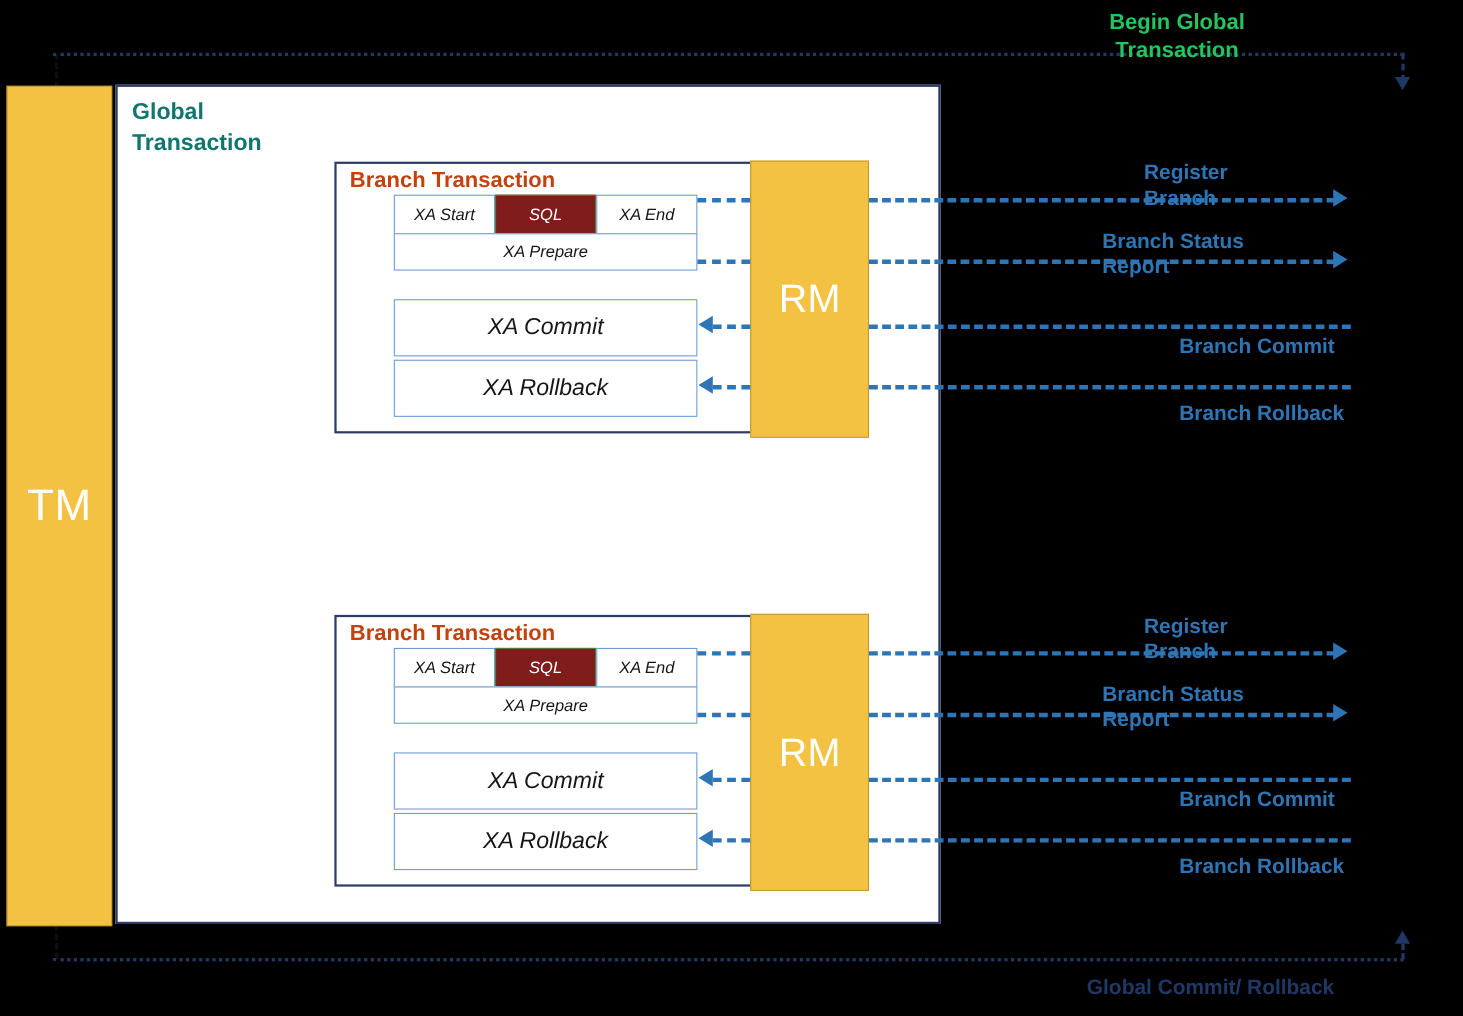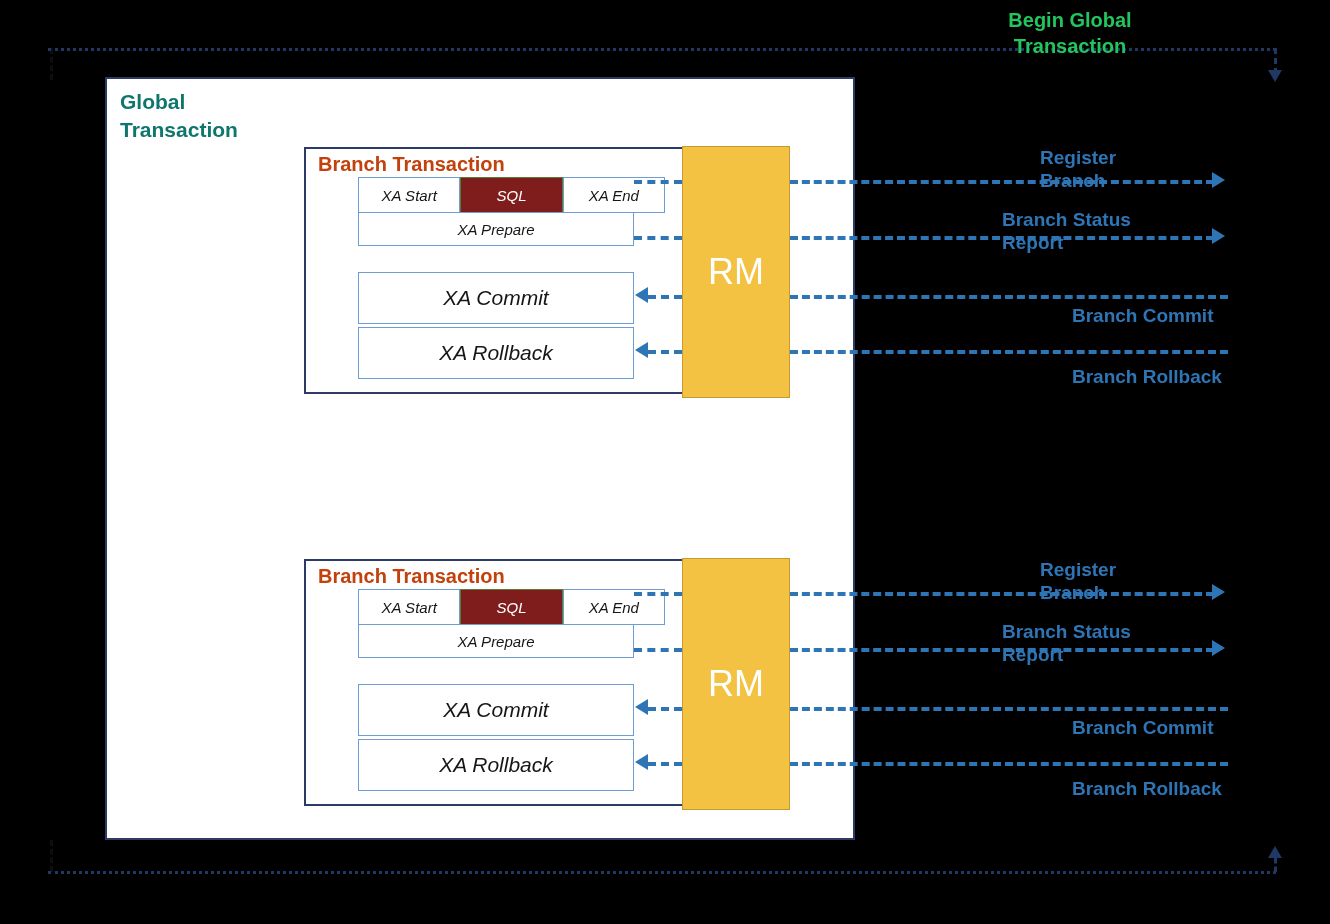--- a/index.html
+++ b/index.html
@@ -28,21 +28,21 @@
 
   
   .branch-panel{position:absolute;background:#FFFFFF;border:2px solid #2B3B65;
                 box-sizing:border-box;}
   #branch-panel-1{left:304px;top:147px;width:380px;height:247px;}
   #branch-panel-2{left:304px;top:559px;width:380px;height:247px;}
   .branch-title{position:absolute;left:12px;top:4px;font-size:20px;
                 font-weight:bold;color:#c2410c;white-space:nowrap;}
 
   
-  .phase-row{position:absolute;left:52px;top:28px;width:307px;height:36px;
+  .phase-row{position:absolute;left:52px;top:28px;width:276px;height:36px;
              display:flex;}
   .phase-cell{flex:1;border:1px solid #6E9DD4;box-sizing:border-box;
               background:#FFFFFF;display:flex;align-items:center;
               justify-content:center;font-size:15px;font-style:italic;color:#161616;}
   .phase-cell.sql{background:#7f1d1d;border-color:#587C36;color:#FFFFFF;}
 
   .prepare-row{position:absolute;left:52px;top:63px;width:276px;height:34px;
                border:1px solid #6E9DD4;box-sizing:border-box;background:#FFFFFF;
                display:flex;align-items:center;justify-content:center;
                font-size:15px;font-style:italic;color:#161616;}
@@ -92,21 +92,25 @@
   <div class="vline" style="left:1274px;top:48px;height:26px;"></div>
   <div class="arrow-d" style="left:1268px;top:70px;"></div>
 
   <div class="top-label" style="left:970px;top:8px;width:200px;">Begin Global</div>
   <div class="top-label" style="left:970px;top:34px;width:200px;">Transaction</div>
 
   <div class="vline-solid" style="left:50px;top:840px;height:32px;"></div>
   <div class="dotted-h" style="left:48px;top:871px;width:1228px;"></div>
   <div class="vline" style="left:1274px;top:858px;height:14px;"></div>
   <div class="arrow-u" style="left:1268px;top:846px;"></div>
-
+  <div class="bottom-label" style="left:988px;top:888px;">Global Commit/ Rollback</div>
+
+  <div class="actor-bar" id="tm-bar">
+    <span>TM</span>
+  </div>
 
 
   <div id="global-panel"></div>
   <div id="global-title">
     <div>Global</div>
     <div>Transaction</div>
   </div>
 
   <div class="branch-panel" id="branch-panel-1">
     <div class="branch-title">Branch Transaction</div>

